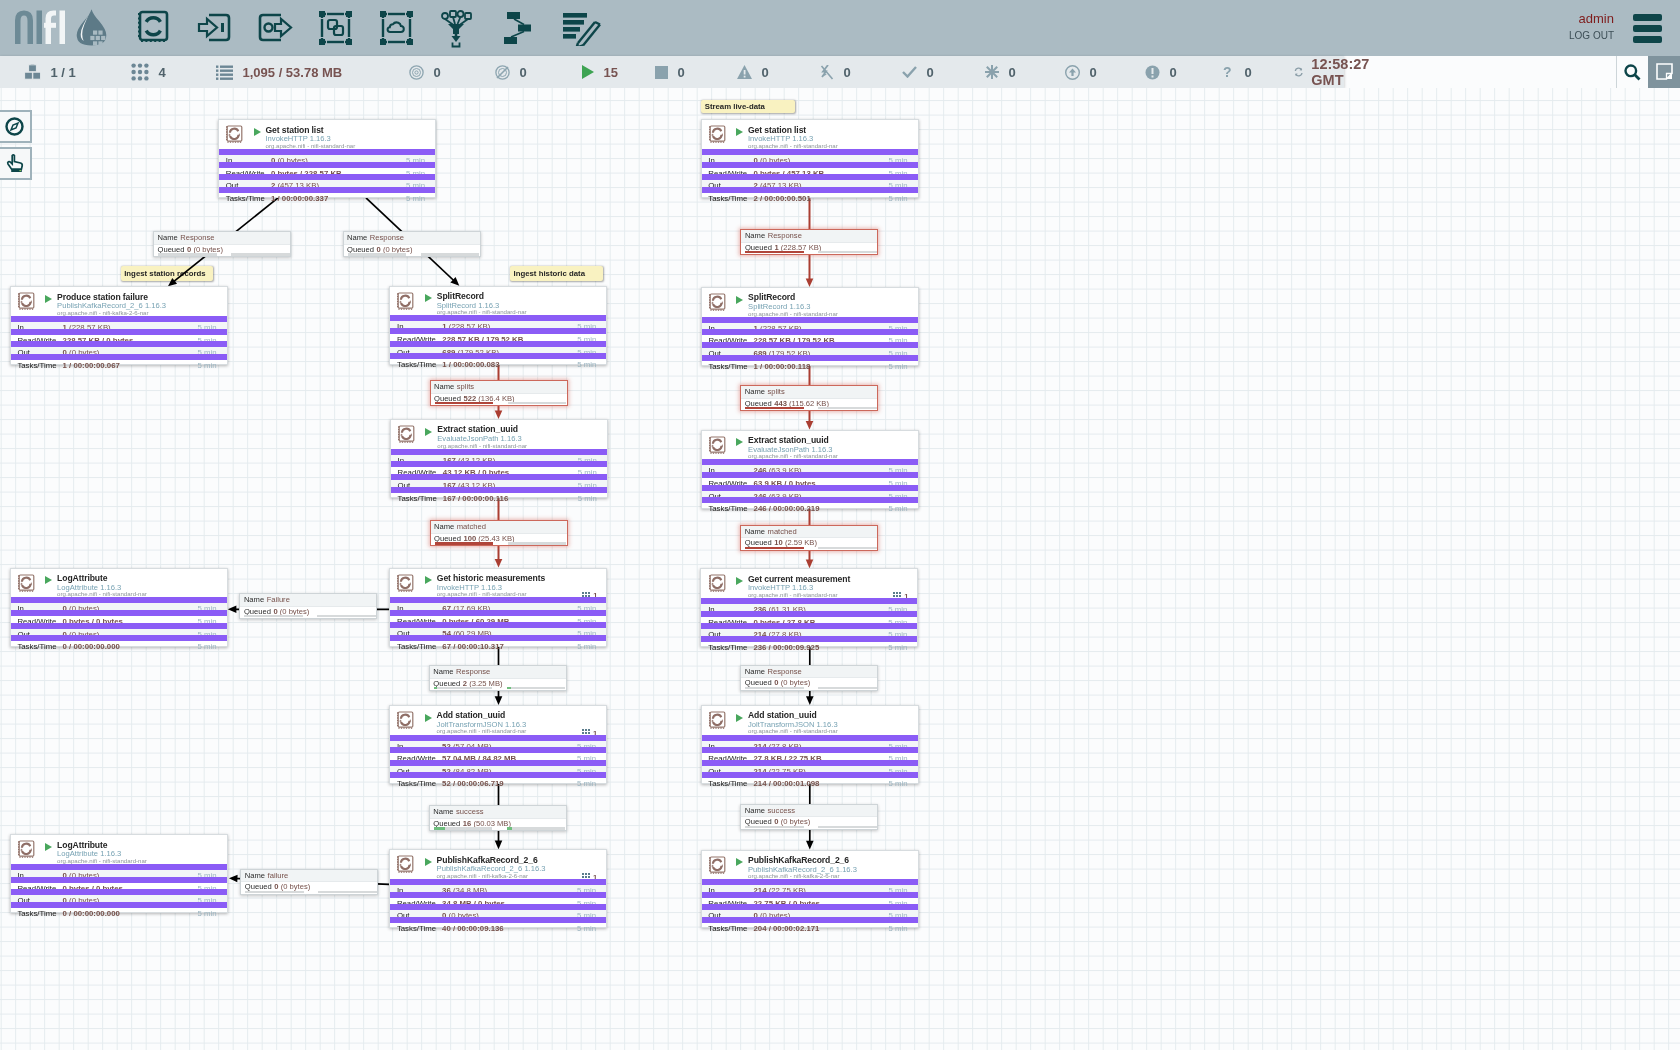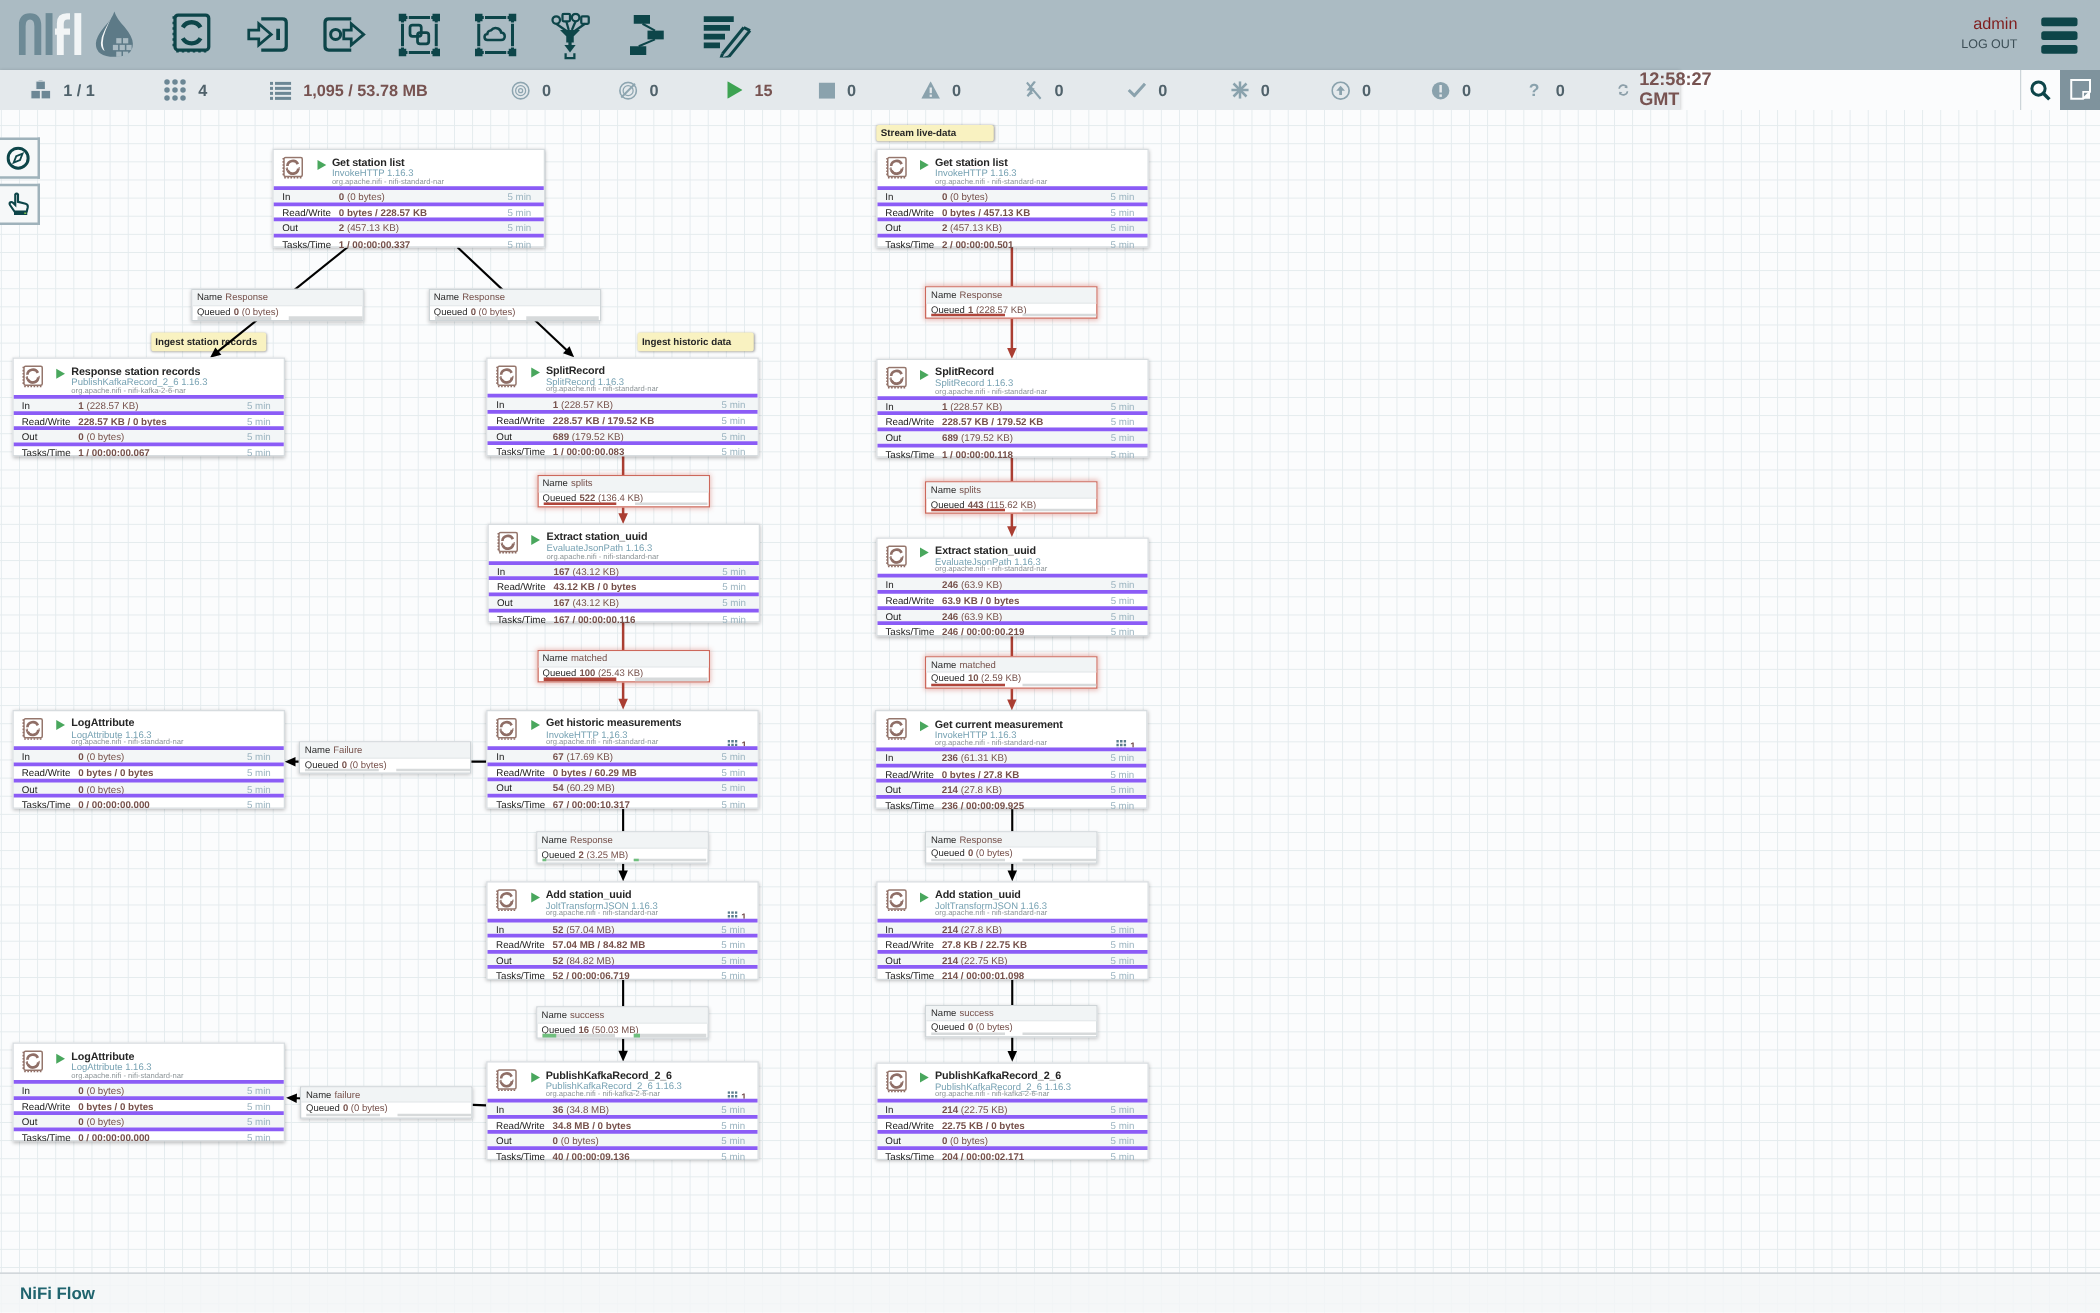--- a/index.html
+++ b/index.html
@@ -28,21 +28,21 @@
 
 .proc{position:absolute;width:218px;height:78.9px;background:#fff;border:1px solid #d7dcdf;box-shadow:0 1px 3px rgba(0,0,0,0.28)}
 .picon{position:absolute;left:6.2px;top:5px}
 .pplay{position:absolute;left:34.5px;top:7.6px;width:0;height:0;border-left:7.6px solid #49a75d;border-top:4.4px solid transparent;border-bottom:4.4px solid transparent}
 .ptitle{position:absolute;left:46.5px;top:4.2px;font-size:8.6px;font-weight:bold;color:#262626;letter-spacing:-0.1px;white-space:nowrap}
 .ptype{position:absolute;left:46.5px;top:14.0px;font-size:7.6px;color:#77a2b3;white-space:nowrap}
 .pbundle{position:absolute;left:46.5px;top:22.4px;font-size:6.1px;line-height:6.2px;color:#8d9598;white-space:nowrap}
 .pbadge{position:absolute;right:9px;top:22.5px;display:flex;align-items:center;color:#5a7c8c}
 .pbadge span{margin-left:3px;font-size:7.5px;font-weight:bold;color:#775351}
 .pstats{position:absolute;left:0;top:28.6px;width:100%;}
-.prow{position:relative;height:12.58px;font-size:7.8px;color:#222;line-height:12.58px;border-top:3px solid #8b5cf6}
+.prow{position:relative;height:12.58px;font-size:7.8px;color:#222;line-height:12.58px;border-top:6px solid #8b5cf6}
 .prow.odd{background:#f3f6f7}
 .plab{position:absolute;left:6.8px}
 .pval{position:absolute;left:52px;color:#76514b;white-space:nowrap}
 .pval b{font-weight:bold}
 .pmin{position:absolute;right:10px;color:#9bb4c0}
 
 .clabel{position:absolute;width:138px;height:26px;background:#fff;border:1px solid #ced4d7;box-shadow:0 1px 3px rgba(0,0,0,0.22)}
 .clabel.red{border:1px solid #cc685b;box-shadow:0 0 4px 1px rgba(205,84,70,0.42)}
 .lrow1{position:relative;height:12.6px;background:#f1f4f5;font-size:7.6px;line-height:12.4px;border-bottom:1px solid #e6eaec;white-space:nowrap}
 .lrow2{position:relative;height:10.4px;font-size:7.6px;line-height:9.4px;white-space:nowrap}
@@ -545,21 +545,21 @@
             <span class="pval"><b>1 / 00:00:00.337</b></span>
             <span class="pmin">5 min</span>
           </div>
         </div>
       </div>
       <div class="proc" style="left:9.6px;top:198.4px">
         <svg class="picon" width="18" height="19" viewBox="0 0 18 19">
           <use href="#i-proc"></use>
         </svg>
         <div class="pplay"></div>
-        <div class="ptitle">Response station records</div>
+        <div class="ptitle">Produce station failure</div>
         <div class="ptype">PublishKafkaRecord_2_6 1.16.3</div>
         <div class="pbundle">org.apache.nifi - nifi-kafka-2-6-nar</div>
         <div class="pstats">
           <div class="prow odd">
             <span class="plab">In</span>
             <span class="pval"><b>1</b> (228.57 KB)</span>
             <span class="pmin">5 min</span>
           </div>
           <div class="prow even">
             <span class="plab">Read/Write</span>
@@ -1012,15 +1012,12 @@
 </svg>
       </div>
       <div class="palette" style="left:-1px;top:58.5px">
         <svg width="18" height="20" viewBox="0 0 18 20">
 <path d="M 6.2 2.5 Q 7.3 1.2 8.4 2.5 L 8.4 8.5 L 14.5 10 Q 16.6 10.6 16.2 12.8 L 15.4 16.2 L 5.6 16.2 L 2 11 Q 1.2 9.6 2.4 8.8 Q 3.4 8.2 4.4 9.2 L 6.2 11 Z" fill="none" stroke="#0d4549" stroke-width="1.7"></path>
 <path d="M 5.2 16.2 L 5.2 19 L 15.8 19 L 15.8 16.2" fill="#0d4549"></path>
 <rect x="13.4" y="17" width="1.6" height="1.2" fill="#7fc24f"></rect>
 </svg>
       </div>
     </div>
-    <div id="footer">
-      <div class="bc">NiFi Flow</div>
-    </div>
   </div>
 </body></html>

